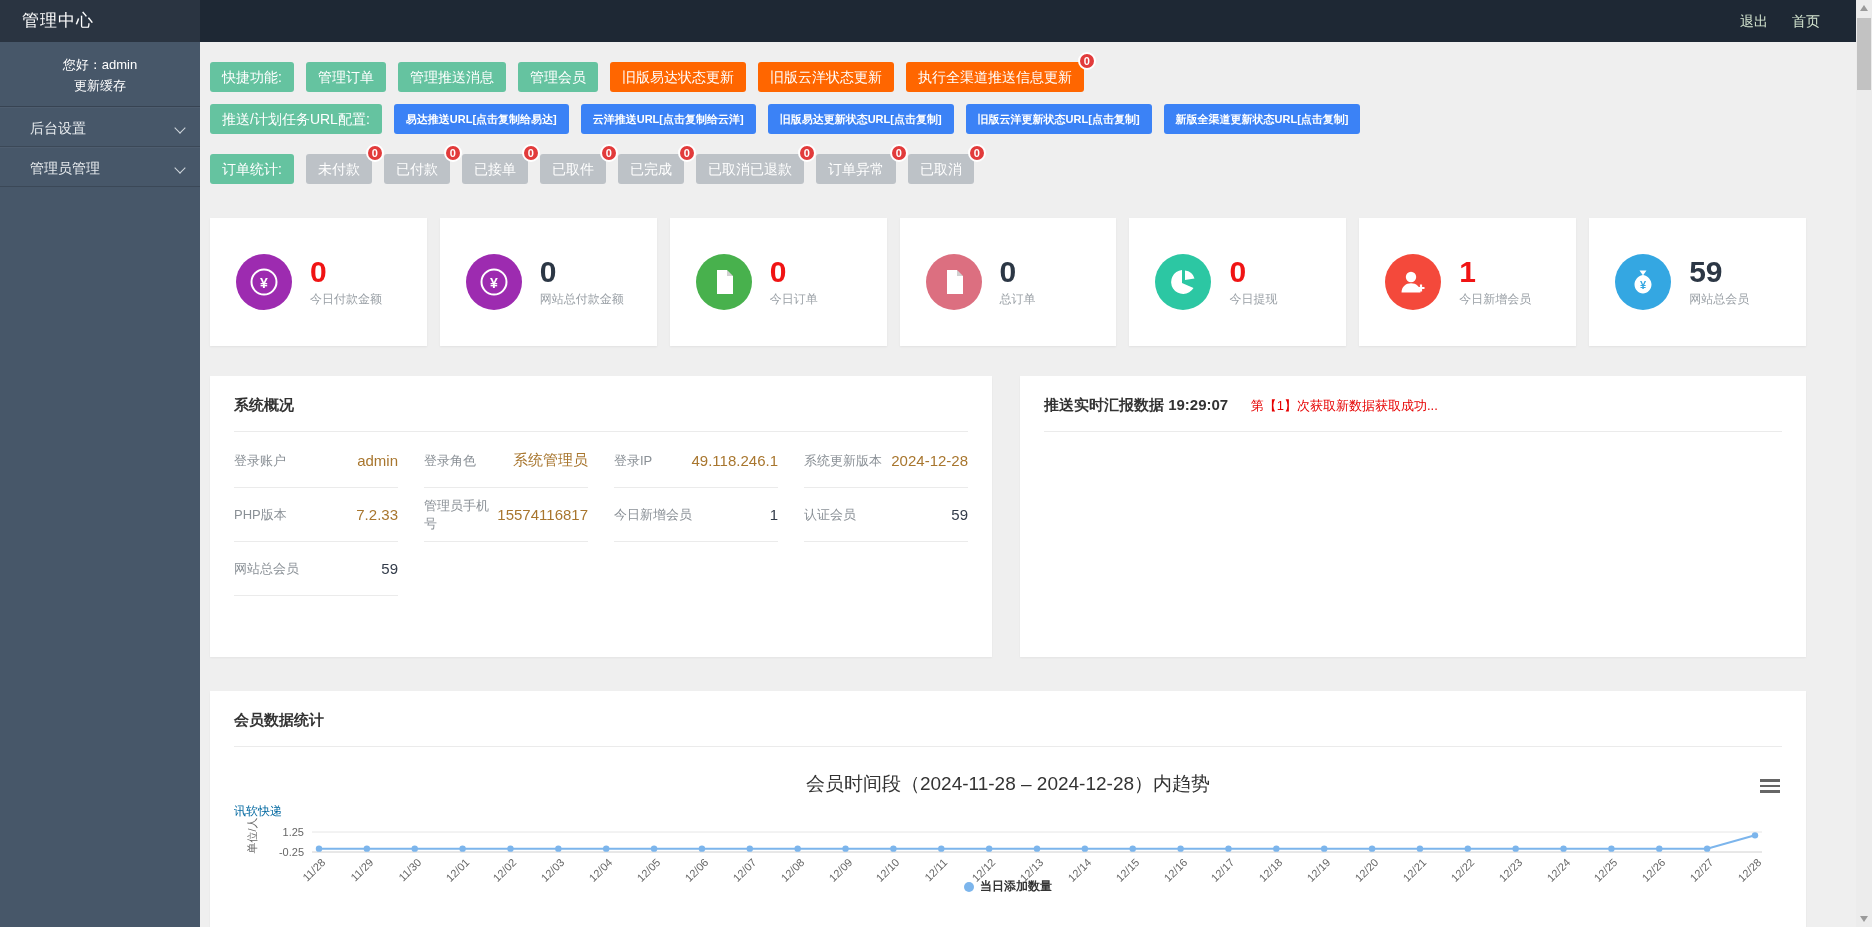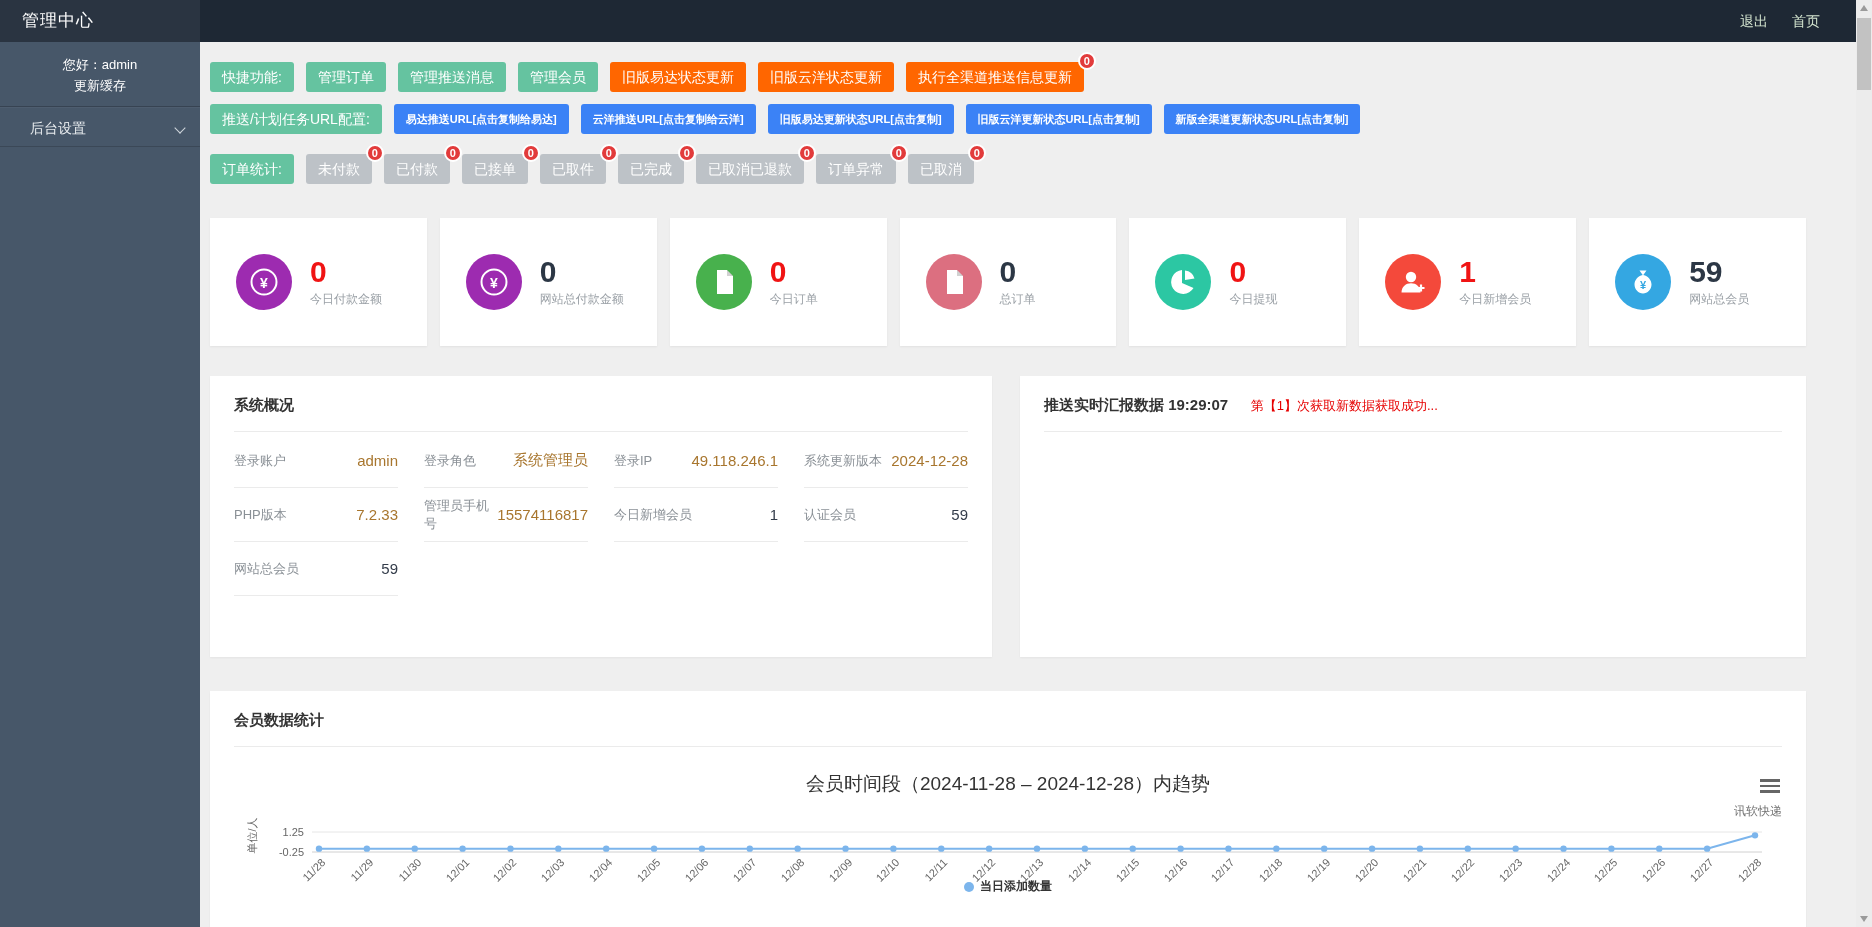--- a/index.html
+++ b/index.html
@@ -92,21 +92,21 @@
     border-bottom:1px solid #ebebeb; }
   .cell .lbl { font-size:13px; color:#8a9096; }
   .cell .val { font-size:15px; font-weight:normal; }
   .cell .val[data-tone="gold"] { color:#a8762e; }
   .cell .val[data-tone="dark"] { color:#333c4a; }
 
   
   .panel-bottom { margin-top:34px; background:#fff; padding:20px 24px; height:400px;
     box-shadow:0 1px 2px rgba(0,0,0,.05); position:relative; }
   .chart-title { text-align:center; font-size:19px; color:#333; margin-top:24px; }
-  .chart-subtitle { text-align:right; font-size:12px; color:#737373; margin-top:6px; }
+  .chart-subtitle { text-align:left; font-size:12px; color:#0369a1; margin-top:6px; }
   .burger { position:absolute; right:26px; top:88px; width:20px; height:16px; cursor:pointer; }
   .burger div { height:2.5px; background:#666; margin-bottom:3px; }
   .axis-area { position:relative; margin-top:6px; height:120px; }
   .axis-area svg { position:absolute; left:0; top:0; }
   .ylabel { position:absolute; left:-2px; top:2px; width:40px; text-align:center; font-size:11px;
     color:#666; transform:rotate(-90deg); transform-origin:center; }
   .ytick { position:absolute; width:40px; text-align:right; font-size:11px; color:#666; left:30px; }
   .ytick.top { top:0; }
   .ytick.bottom { top:20px; }
   .x-labels { position:absolute; left:0; top:30px; width:100%; height:60px; }
@@ -128,20 +128,24 @@
   </div>
 </div>
 
 <div class="sidebar">
   <div class="user-block">
     <div class="line">您好：admin</div>
     <div class="line">更新缓存</div>
   </div>
   <div class="side-item">
     <span>后台设置</span>
+    <span class="chev"></span>
+  </div>
+  <div class="side-item">
+    <span>管理员管理</span>
     <span class="chev"></span>
   </div>
 </div>
 
 <div class="main">
 
   <div class="breadcrumb">
     <div class="crumb first">后台首页</div>
     <div class="crumb">待办事项</div>
     <div class="crumb">事项列表</div>

